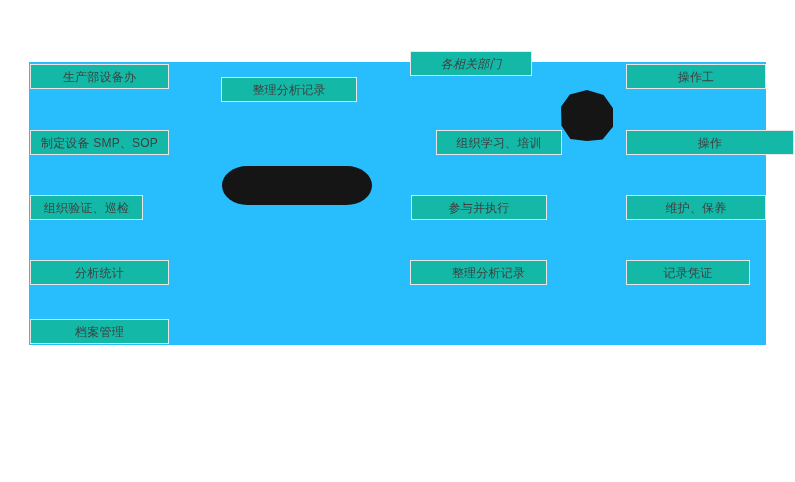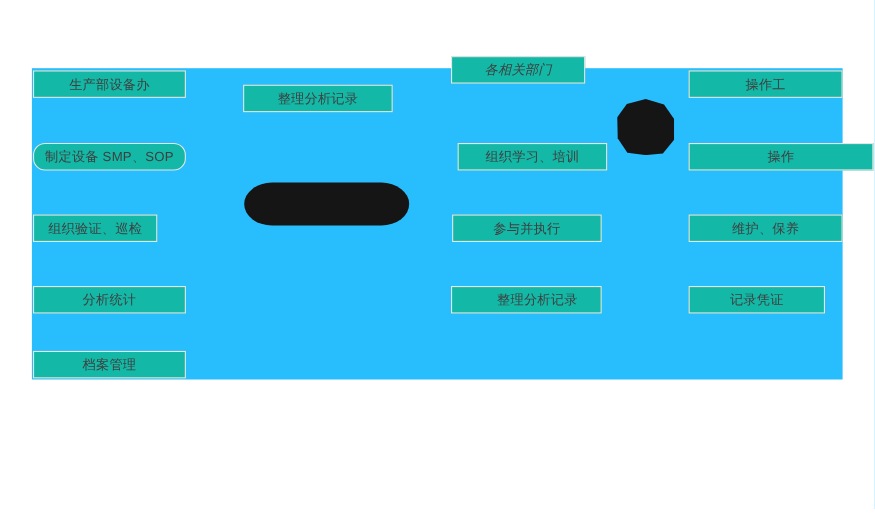--- a/index.html
+++ b/index.html
@@ -64,41 +64,41 @@
 </head>
 <body>
 
 <div id="canvas">
 
   <div id="blue-panel"></div>
 
   <div class="node-box" style="left:30px; top:64px; width:139px;">
     <span class="node-label">生产部设备办</span>
   </div>
-  <div class="node-box" style="left:30px; top:130px; width:139px;border-radius:11px;">
+  <div class="node-box" style="left:30px; top:130px; width:139px;">
     <span class="node-label">制定设备 SMP、SOP</span>
   </div>
   <div class="node-box" style="left:30px; top:195px; width:113px;">
     <span class="node-label">组织验证、巡检</span>
   </div>
   <div class="node-box" style="left:30px; top:260px; width:139px;">
     <span class="node-label">分析统计</span>
   </div>
   <div class="node-box" style="left:30px; top:319px; width:139px;text-align:right;">
     <span class="node-label">档案管理</span>
   </div>
 
   <div class="node-box" style="left:221px; top:77px; width:136px;">
     <span class="node-label">整理分析记录</span>
   </div>
 
   <div class="node-box" style="left:410px; top:51px; width:122px;font-style:italic;">
     <span class="node-label">各相关部门</span>
   </div>
-  <div class="node-box" style="left:416px; top:130px; width:136px;">
+  <div class="node-box" style="left:436px; top:130px; width:126px;">
     <span class="node-label">组织学习、培训</span>
   </div>
   <div class="node-box" style="left:411px; top:195px; width:136px;">
     <span class="node-label">参与并执行</span>
   </div>
   <div class="node-box" style="left:410px; top:260px; width:137px;padding-left:20px;">
     <span class="node-label">整理分析记录</span>
   </div>
 
   <div class="node-box" style="left:626px; top:64px; width:140px;">

